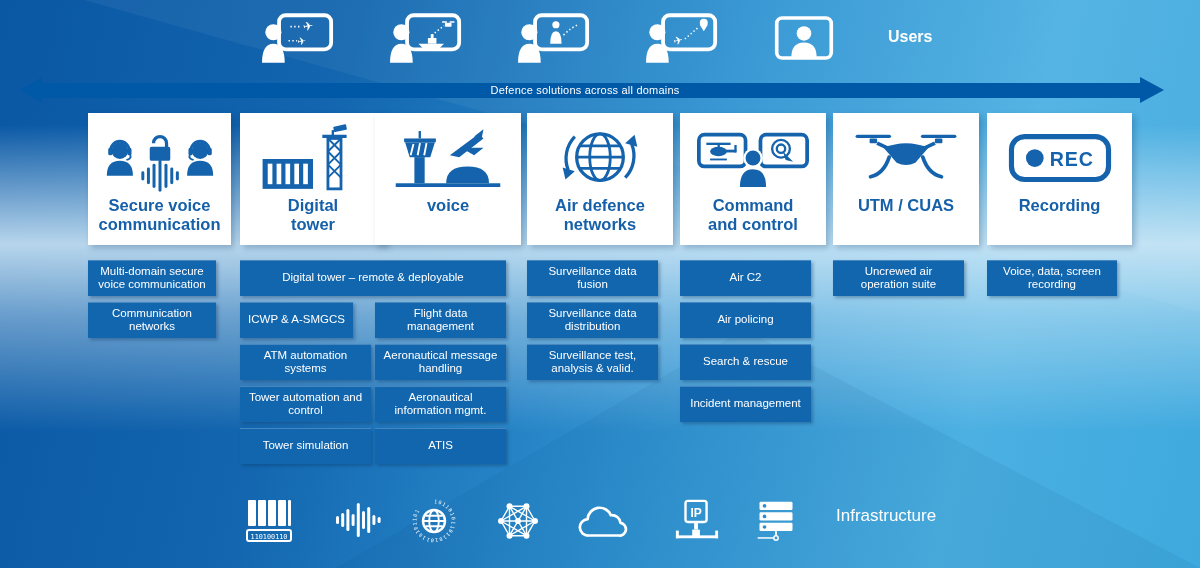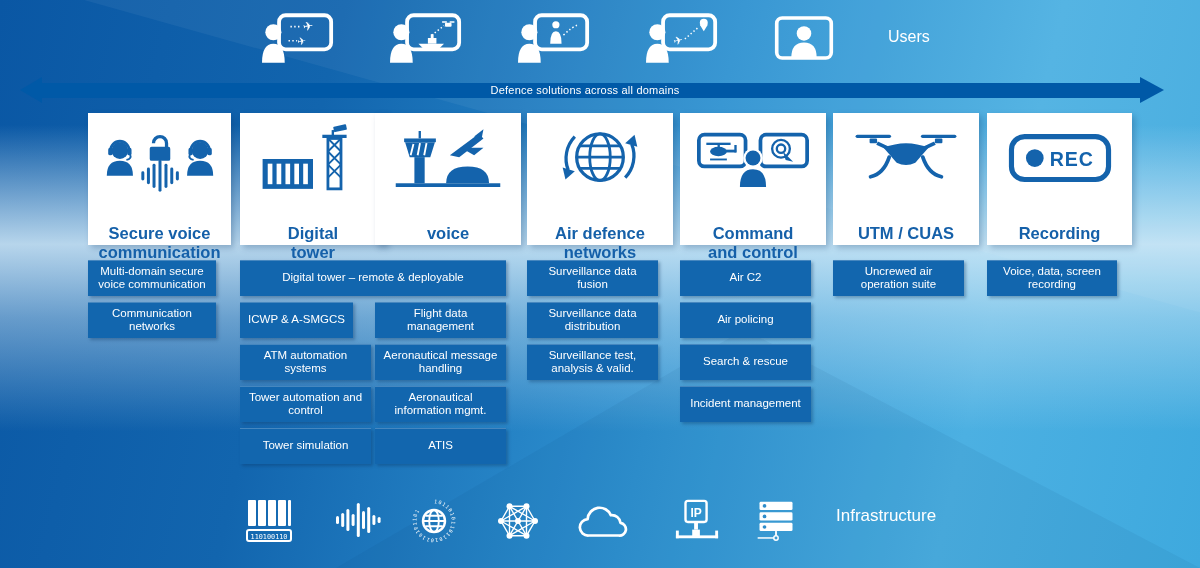--- a/index.html
+++ b/index.html
@@ -16,31 +16,31 @@
 
   
   .arrow-shaft{position:absolute;left:42px;top:83px;width:1098px;height:15px;background:#0059a7;}
   .arrow-head-left{position:absolute;left:20px;top:77px;width:0;height:0;
     border-top:13.5px solid transparent;border-bottom:13.5px solid transparent;border-right:22px solid #0059a7;}
   .arrow-head-right{position:absolute;left:1140px;top:77px;width:0;height:0;
     border-top:13.5px solid transparent;border-bottom:13.5px solid transparent;border-left:24px solid #0059a7;}
   .arrow-label{position:absolute;left:585px;top:84px;transform:translateX(-50%);
     color:#fff;font-size:11px;white-space:nowrap;letter-spacing:0.2px;}
 
-  .users-label{position:absolute;left:888px;top:28px;color:#fff;font-size:16px;}
+  .users-label{position:absolute;left:888px;top:28px;color:#fff;font-size:16px;font-weight:bold;}
   .infra-label{position:absolute;left:836px;top:506px;color:#fff;font-size:17px;}
 
   .user-icon{position:absolute;top:12px;}
 
   .card{position:absolute;top:113px;height:132px;background:#ffffff;
     box-shadow:3px 3px 6px rgba(12,55,105,0.28);padding-left:15px;}
   .card-icon{position:absolute;top:10px;left:0;right:0;height:72px;
     display:flex;align-items:center;justify-content:center;}
   .card-title{position:absolute;top:83px;left:0;right:0;text-align:center;
-    color:#1560a9;font-weight:bold;font-size:16.5px;line-height:19px;margin-top:28px;}
+    color:#1560a9;font-weight:bold;font-size:16.5px;line-height:19px;}
   .card-title span{display:block;}
 
   .sbox{position:absolute;height:36px;background:#1266ae;color:#fff;
     display:flex;align-items:center;justify-content:center;text-align:center;
     font-size:11.5px;line-height:13.5px;padding:2px 7px;box-sizing:border-box;
     box-shadow:2px 2px 3px rgba(10,50,95,0.35), inset 0 1px 0 rgba(255,255,255,0.22);}
 
   .infra-icon{position:absolute;top:498px;}
 
   svg{display:block;}

